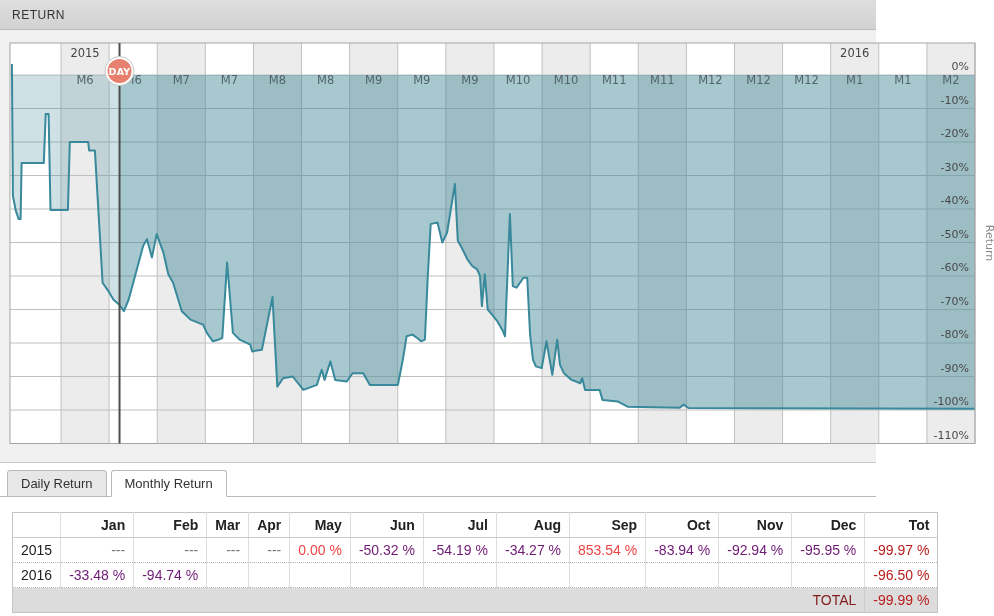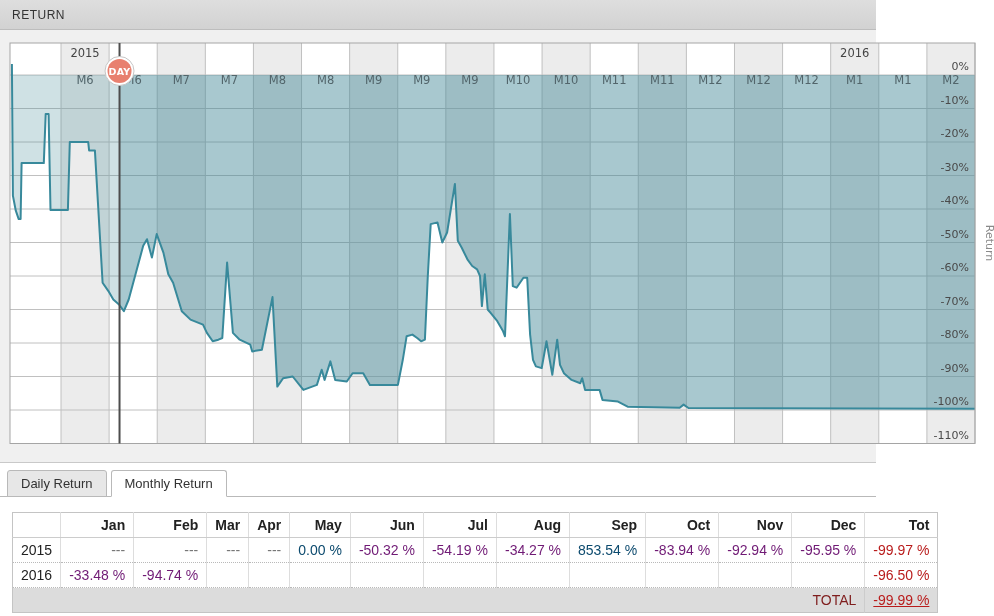--- a/index.html
+++ b/index.html
@@ -60,24 +60,24 @@
     text-align: right;
     height: 17px;
     overflow: hidden;
     white-space: nowrap;
   }
   th:first-child, td:first-child { border-left: none; }
   thead th { font-weight: bold; color: #222; border-bottom: 1px solid #ccc; }
   tbody tr + tr td { border-top: 1px dotted #b9b9b9; }
   tbody td.year { text-align: center; color: #222; }
   tfoot td { background: #dcdcdc; border-top: 1px dotted #b9b9b9; border-left: none; }
-  tfoot td.plain { border-left: 1px solid #ccc; text-decoration: underline; }
+  tfoot td.plain { border-left: 1px solid #ccc; }
   tfoot td.total-label { color: #7f1d1d; }
   .neg { color: #701a75; }
-  .pos { color: #0c4a6e; }
+  .pos { color: #ef4444; }
   .plain { color: #b91c1c; }
   .muted { color: #777; }
 </style>
 </head>
 <body>
 
 <div class="app">
   <div class="titlebar">
     <span>RETURN</span>
   </div>

